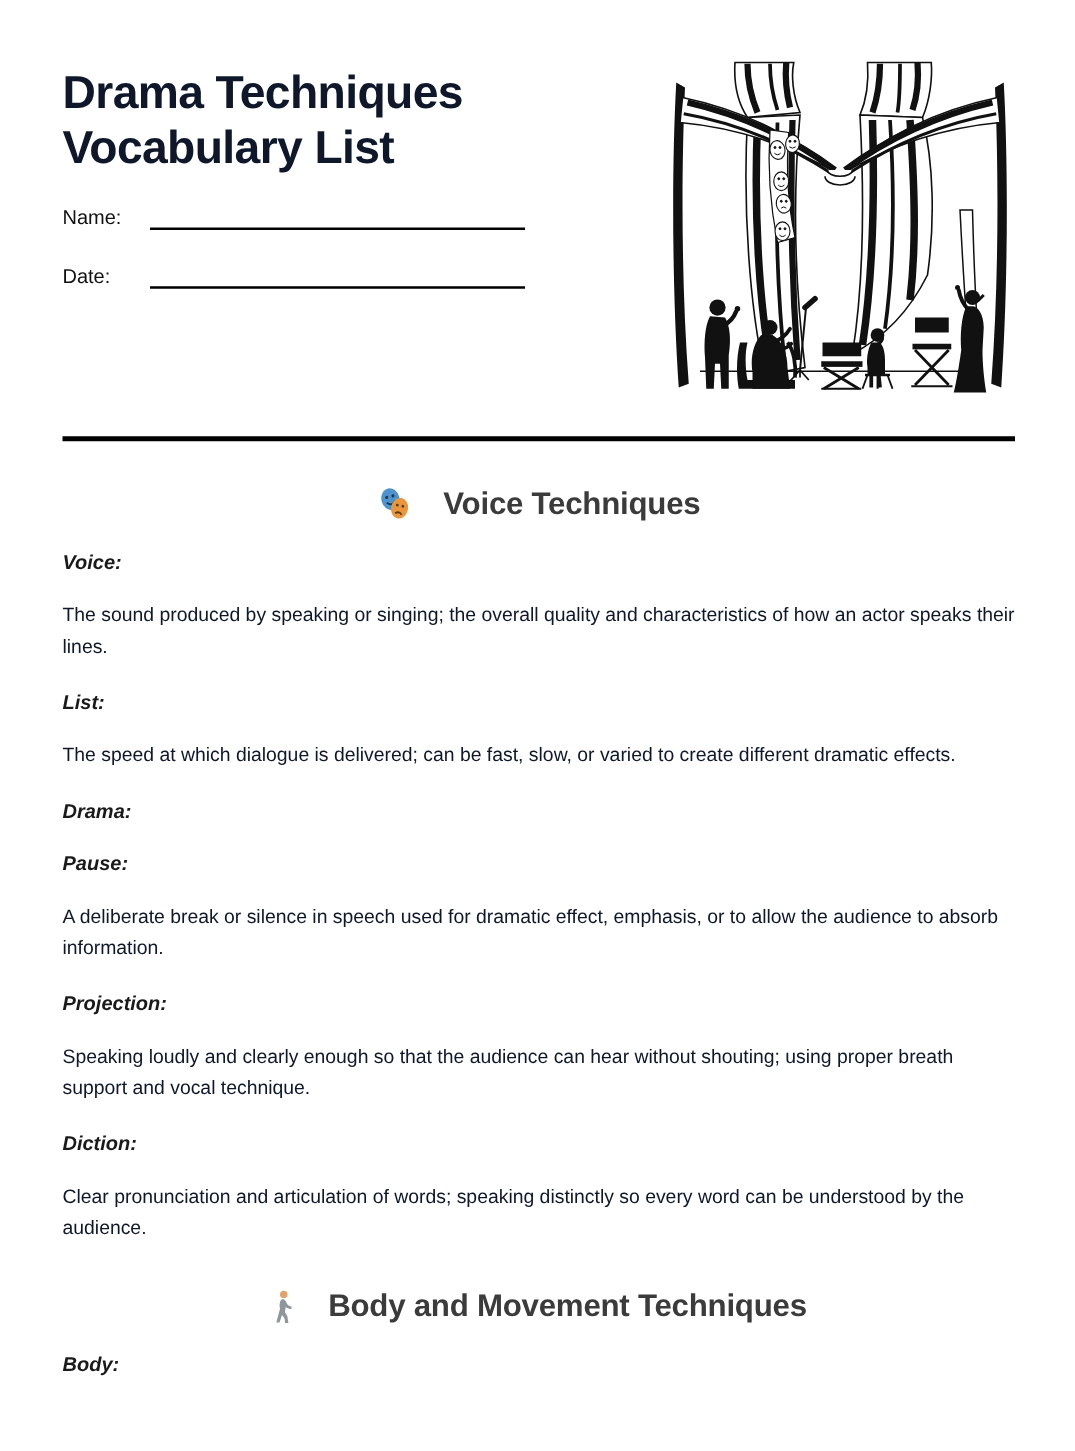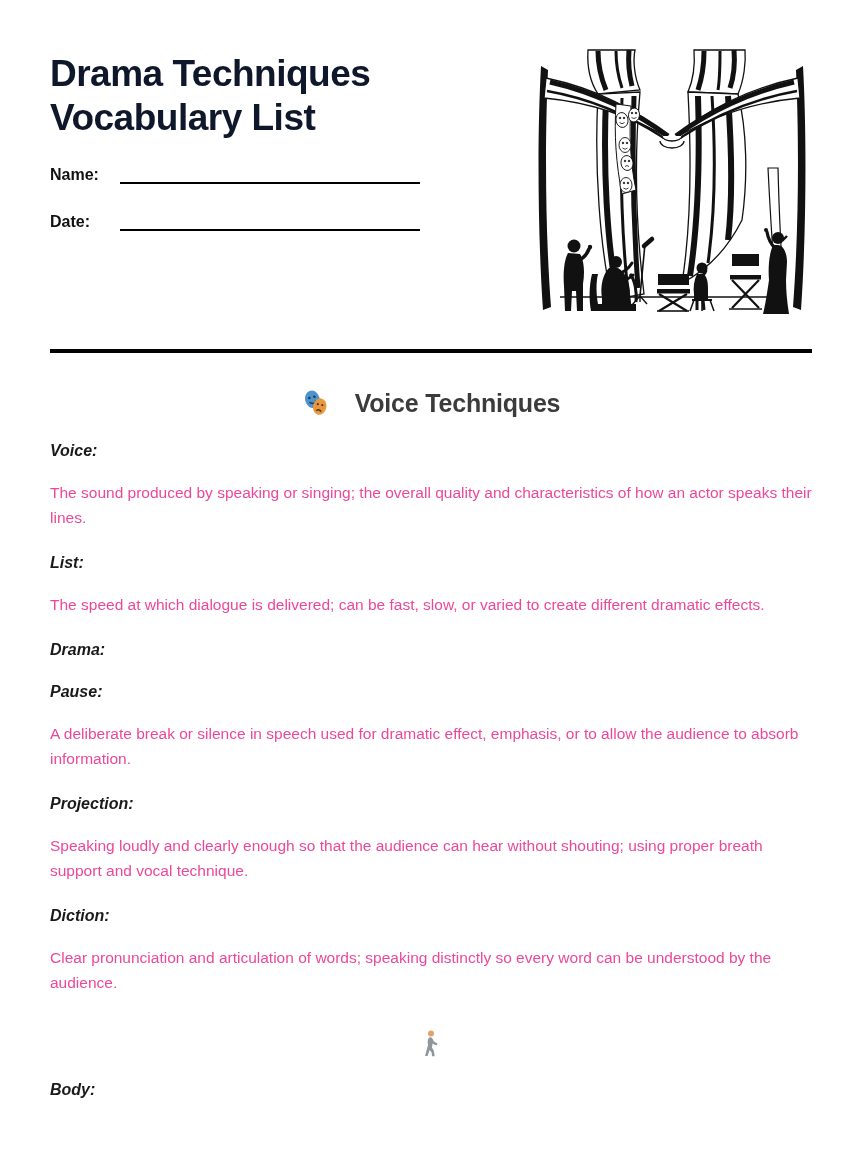--- a/index.html
+++ b/index.html
@@ -14,21 +14,21 @@
 
   
   .header { display: flex; justify-content: space-between; padding-top: 40px; }
   .header-left { width: 452px; padding-top: 12px; }
   .doc-title {
     font-size: 37px; line-height: 44px; font-weight: bold;
     color: #0f172a; letter-spacing: -0.5px;
     margin: 0 0 24px 0; max-width: 440px;
   }
   .field-row { display: flex; align-items: flex-end; height: 20px; margin-bottom: 27px; }
-  .field-label { font-size: 16px; font-weight: bold; color: #111; width: 70px; line-height: 18px; }
+  .field-label { font-size: 16px; font-weight: normal; color: #111; width: 70px; line-height: 18px; }
   .field-line { width: 300px; height: 17px; border-bottom: 2px solid #000; }
   .header-art { margin-top: 8px; width: 280px; height: 270px; }
   .header-art svg { display: block; }
 
   
   .divider { border: none; border-top: 4px solid #000; margin: 31px 0 0 0; }
 
   
   .section-heading {
     display: flex; align-items: center; gap: 26px;
@@ -37,21 +37,21 @@
     margin: 35px 0 0 0;
     justify-content: center;
   }
   .h2-icon { display: inline-flex; align-items: center; }
   .term {
     font-size: 16px; line-height: 18px; font-weight: bold;
     color: #1a1a1a; margin: 24px 0 0 0; font-style: italic;
   }
   .definition {
     font-size: 15.5px; line-height: 25px; font-weight: normal;
-    color: #ec4899; margin: 20px 0 0 0; max-width: 766px;
+    color: #0f172a; margin: 20px 0 0 0; max-width: 766px;
   }
 </style>
 </head>
 <body>
 
 <div class="page">
 
   <header class="header">
     <div class="header-left">
       <h1 class="doc-title">Drama Techniques Vocabulary List</h1>
@@ -213,18 +213,19 @@
   </section>
 
   <section>
     <h2 class="section-heading">
       <span class="h2-icon">
         <svg width="20" height="27" viewBox="0 0 20 27">
           <circle cx="10" cy="3.5" r="3" fill="#e2a36a"></circle>
           <path d="M8,7.5 C6.5,9.5 6.4,12.5 7,15 L5.5,20.5 L4,26 L6.6,26 L8.6,20 L10.6,22.5 L11.1,26.3 L13.7,26.3 L12.9,21 L10.9,17.5 L11.6,13.5 C13,14.6 14.6,15.2 16.2,15.2 L16.2,13.1 C14.6,12.9 13.1,12 12.3,10.3 C11.5,8.5 10.6,7.3 9.5,7.3 Z" fill="#8f969c"></path>
         </svg>
       </span>
+      <span>Body and Movement Techniques</span>
     </h2>
 
     <h3 class="term">Body:</h3>
   </section>
 
 </div>
 
 </body></html>

